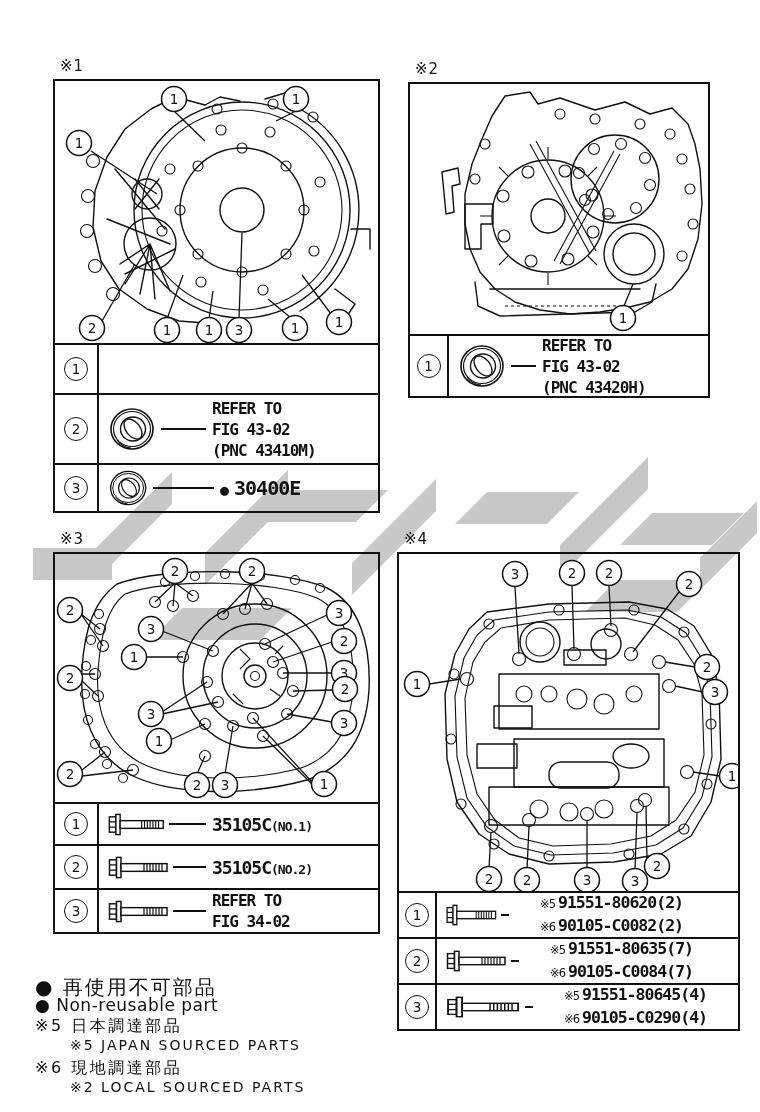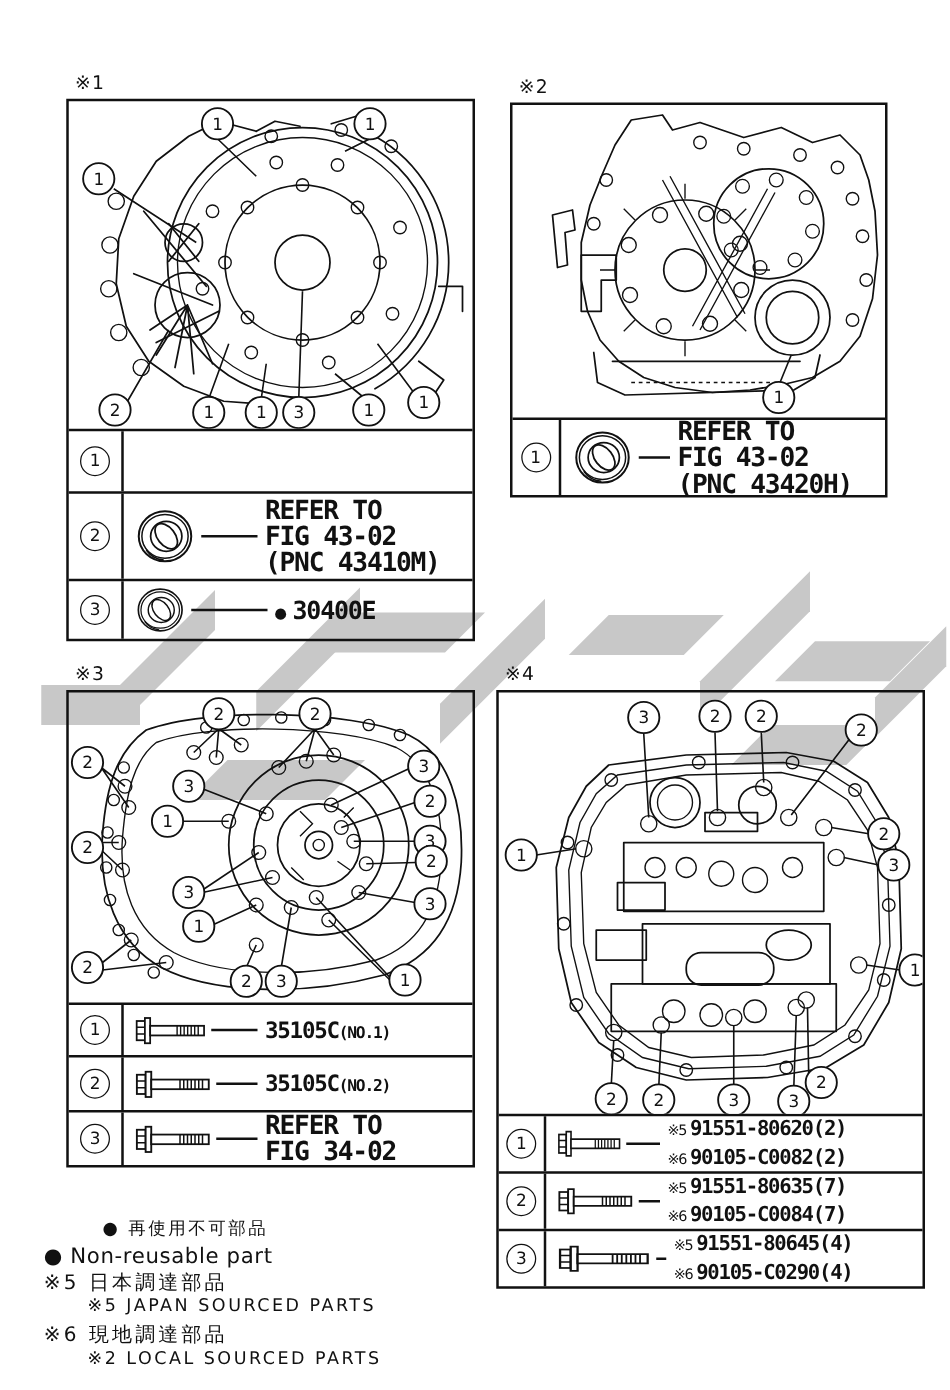--- a/index.html
+++ b/index.html
@@ -19,29 +19,29 @@
   .prow{display:flex;align-items:stretch;border-top:2px solid #111;box-sizing:border-box;}
   .pnumcell{border-right:2px solid #111;display:flex;align-items:center;justify-content:center;flex:none;}
   .cnum{width:24px;height:24px;border:1.5px solid #111;border-radius:50%;display:flex;
         align-items:center;justify-content:center;font-size:13.5px;box-sizing:border-box;background:transparent;}
   .pdata{flex:1;display:flex;align-items:center;padding:0 8px 0 8px;min-width:0;}
   .icon{flex:none;}
   .leader{flex:1;border-top:2px solid #111;height:0;margin:0 6px 0 2px;min-width:8px;}
   .ptxt{flex:none;font-family:"DejaVu Sans Mono",monospace;font-weight:bold;color:#111;}
   .big{font-size:20px;letter-spacing:-1px;}
   .mid{font-size:18px;letter-spacing:-1px;}
-  .ref3{font-size:21px;line-height:21px;letter-spacing:-1px;}
+  .ref3{font-size:16px;line-height:21px;letter-spacing:-1px;}
   .sfx{font-size:13px;font-weight:bold;letter-spacing:-1px;}
   .blt{font-size:15px;margin-right:6px;}
   .pairline{font-size:16.5px;line-height:21px;letter-spacing:-1px;white-space:nowrap;}
   .refmark{font-size:11.5px;font-family:"DejaVu Sans",sans-serif;font-weight:normal;margin-right:3px;}
-  .w150{width:150px;} .w152{width:158px;} .w196{width:196px;}
+  .w150{width:150px;} .w152{width:158px;} .w196{width:196px;margin-left:25px;}
   .footer{position:absolute;left:35px;top:974px;z-index:2;}
   .fline{color:#111;white-space:nowrap;}
-  .f-jp1{font-size:14px;letter-spacing:2px;height:21px;margin-left:47px;}
+  .f-jp1{font-size:20px;letter-spacing:2px;height:21px;}
   .f-en1{font-size:17px;letter-spacing:0.5px;height:21px;}
   .f-jp{font-size:16px;letter-spacing:2.5px;height:21px;}
   .f-en{font-size:14px;letter-spacing:2px;height:21px;margin-left:35px;}
   .figcode{position:absolute;right:33px;top:1113px;font-family:Liberation Mono, monospace;
            font-size:19px;color:#111;z-index:2;}
 </style>
 </head>
 <body>
 
 <div class="page">

